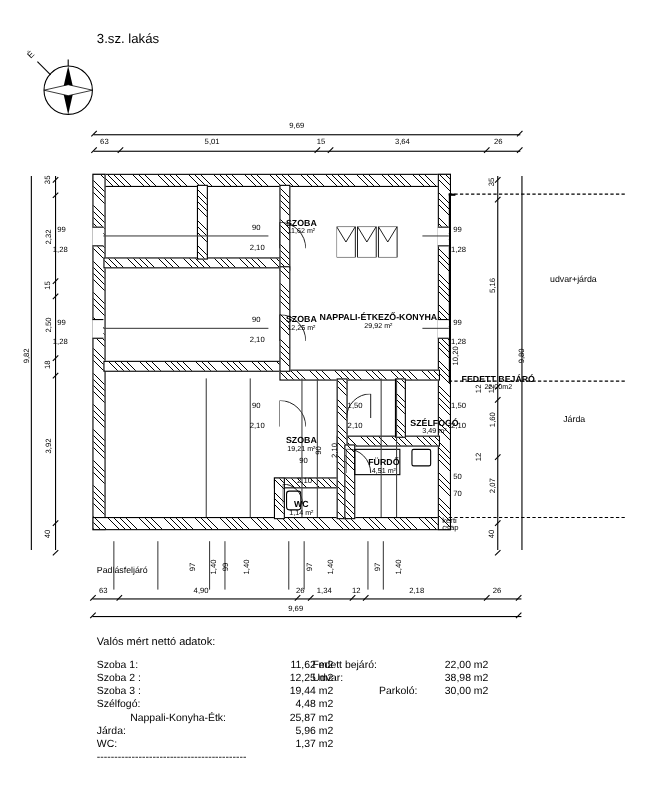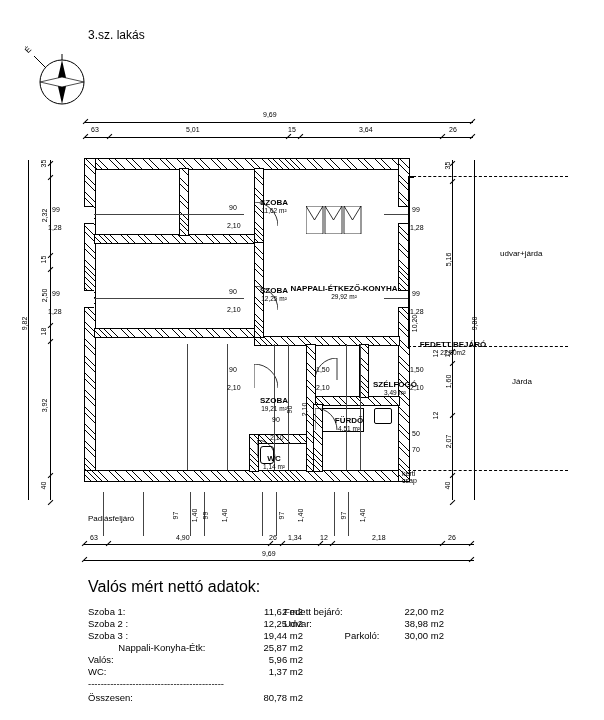--- a/index.html
+++ b/index.html
@@ -305,62 +305,58 @@
     <div class="abs dimtxt" style="left:288px;top:42px;">2,18</div>
     <div class="abs dimtxt" style="left:364px;top:42px;">26</div>
 
     <div class="line hline" style="left:0;top:68px;width:390px;"></div>
     <div class="tick" style="left:0;top:64px;"></div>
     <div class="tick" style="left:387px;top:64px;"></div>
     <div class="abs dimtxt" style="left:178px;top:58px;">9,69</div>
   </div>
 
   <div class="abs" style="left:88px;top:578px;width:460px;">
-    <div style="font-size:16px;margin-bottom:9px;">Valós mért nettó adatok:</div>
+    <div style="font-size:10px;margin-bottom:9px;">Valós mért nettó adatok:</div>
 
     <div style="position:relative;">
 
       <div style="position:absolute;left:0;top:0;width:215px;">
         <table style="border-collapse:collapse;width:100%;font-size:9.5px;">
           <tbody>
               <tr>
             <td style="padding:0.5px 0;">Szoba 1:</td>
             <td style="padding:0.5px 0;text-align:right;">11,62 m2</td>
           </tr>
           <tr>
             <td style="padding:0.5px 0;">Szoba 2 :</td>
             <td style="padding:0.5px 0;text-align:right;">12,25 m2</td>
           </tr>
           <tr>
             <td style="padding:0.5px 0;">Szoba 3 :</td>
             <td style="padding:0.5px 0;text-align:right;">19,44 m2</td>
           </tr>
           <tr>
+            <td style="padding:0.5px 0;">Szélfogó:</td>
+            <td style="padding:0.5px 0;text-align:right;">4,48 m2</td>
+          </tr>
+          <tr>
             <td style="padding:0.5px 0;text-align:center;">Nappali-Konyha-Étk:</td>
             <td style="padding:0.5px 0;text-align:right;">25,87 m2</td>
           </tr>
           <tr>
-            <td style="padding:0.5px 0;">Valós:</td>
+            <td style="padding:0.5px 0;">Járda:</td>
             <td style="padding:0.5px 0;text-align:right;">5,96 m2</td>
           </tr>
           <tr>
             <td style="padding:0.5px 0;">WC:</td>
             <td style="padding:0.5px 0;text-align:right;">1,37 m2</td>
           </tr>
         </tbody>
           </table>
         <div style="font-size:9.5px;letter-spacing:0px;margin-top:1px;">-------------------------------------------</div>
-        <table style="border-collapse:collapse;width:100%;font-size:9.5px;margin-top:3px;">
-          <tbody>
-              <tr>
-            <td style="padding:0;">Összesen:</td>
-            <td style="padding:0;text-align:right;">80,78 m2</td>
-          </tr>
-        </tbody>
-          </table>
       </div>
 
       <div style="position:absolute;left:196px;top:0;width:160px;">
         <table style="border-collapse:collapse;width:100%;font-size:9.5px;">
           <tbody>
               <tr>
             <td style="padding:0.5px 0;">Fedett bejáró:</td>
             <td style="padding:0.5px 0;text-align:right;">22,00 m2</td>
           </tr>
           <tr>

